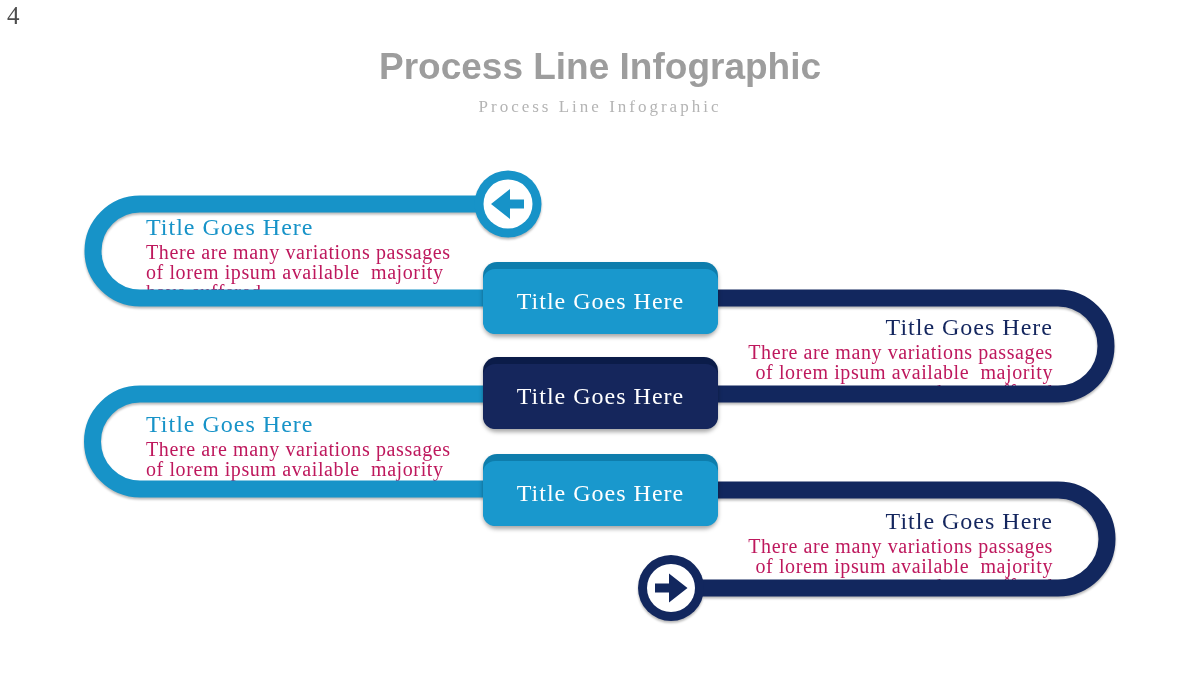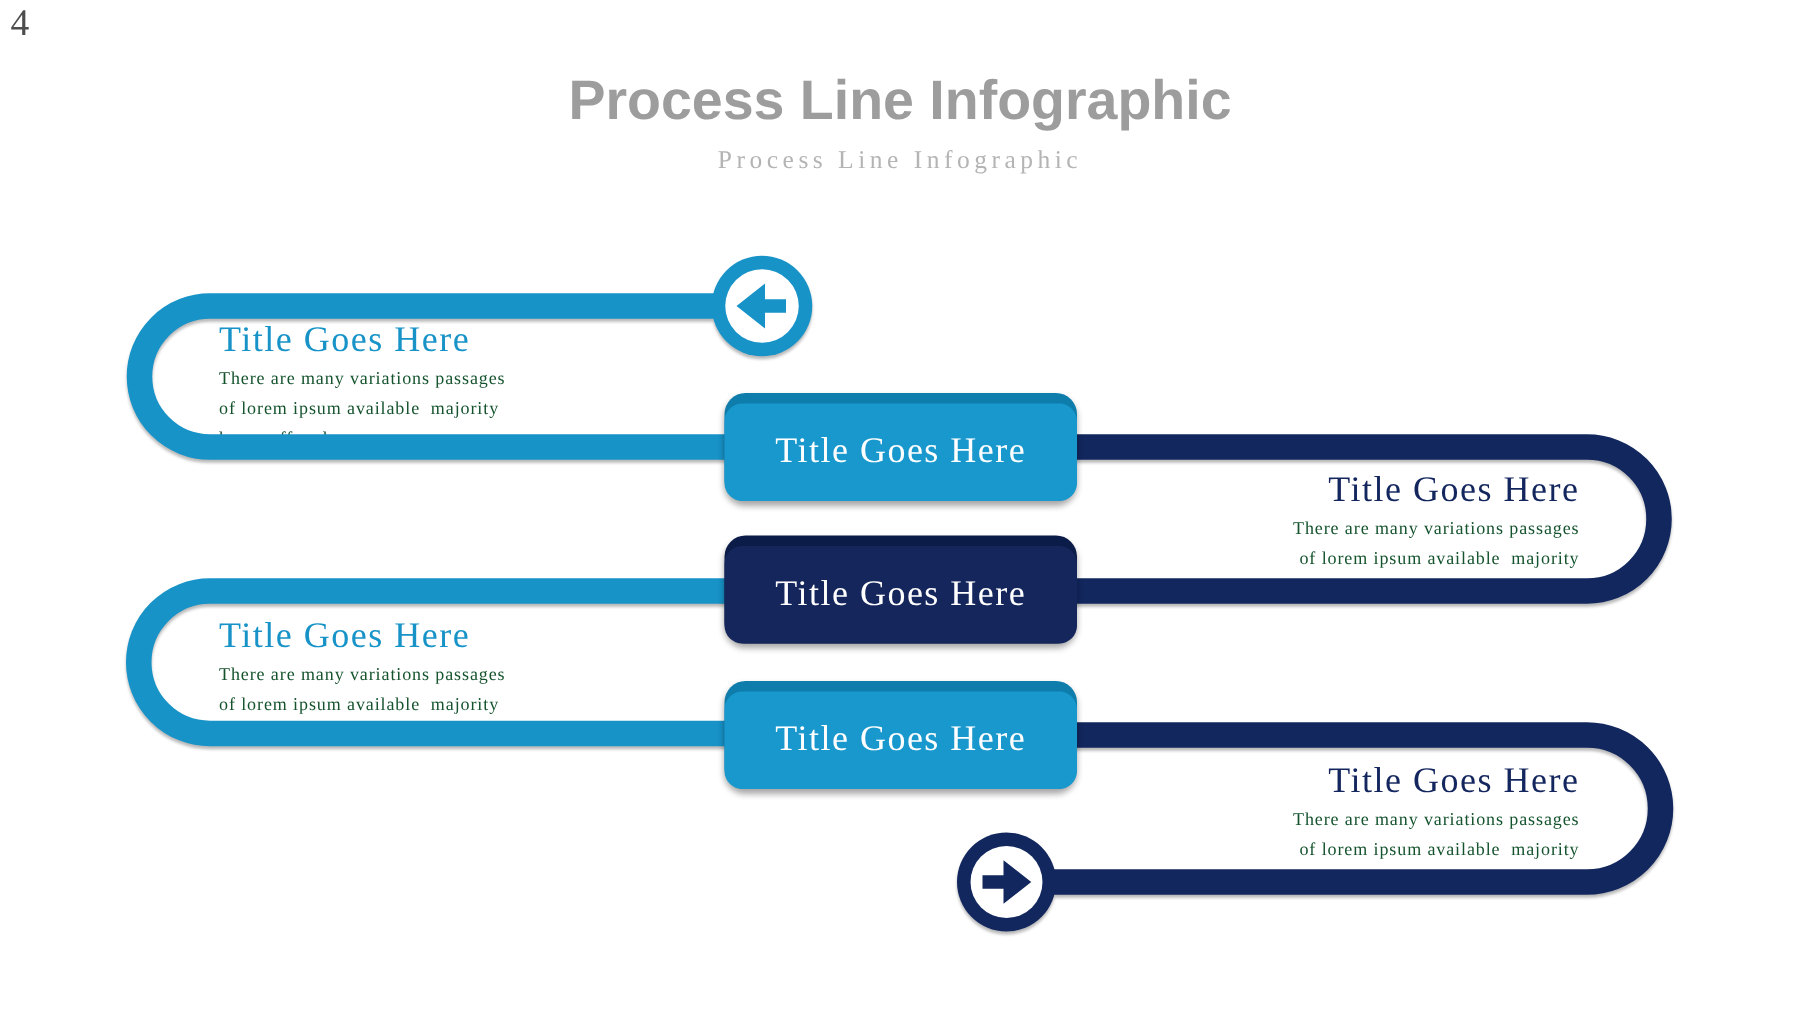--- a/index.html
+++ b/index.html
@@ -11,21 +11,21 @@
          color:#9d9d9d;letter-spacing:0px;z-index:1;}
   .slide-subtitle{position:absolute;top:97px;left:0;width:100%;text-align:center;
          font-size:17px;color:#b4b4b4;letter-spacing:3px;z-index:1;}
 
   
   .tblock{position:absolute;z-index:1;}
   .tblock.right{text-align:right;}
   .tb-title{font-size:24px;line-height:30px;letter-spacing:1px;white-space:pre;}
   .tb-title.accent-light{color:#1793c8;}
   .tb-title.accent-navy{color:#14265e;}
-  .tb-line{font-size:12px;line-height:20px;letter-spacing:0.6px;color:#14532d;white-space:pre;}
+  .tb-line{font-size:20px;line-height:20px;letter-spacing:0.6px;color:#be185d;white-space:pre;}
 
   
   .flow{position:absolute;left:0;top:0;z-index:2;}
   .shadowed{filter:drop-shadow(0 2.5px 1px rgba(0,0,0,0.28));}
 
   
   .pbox{position:absolute;left:483px;width:235px;height:72px;z-index:3;border-radius:14px;
         box-shadow:0 3px 4px rgba(0,0,0,0.35);}
   .pbox.light{background:#0e7dac;}
   .pbox.dark{background:#0b1c49;}

